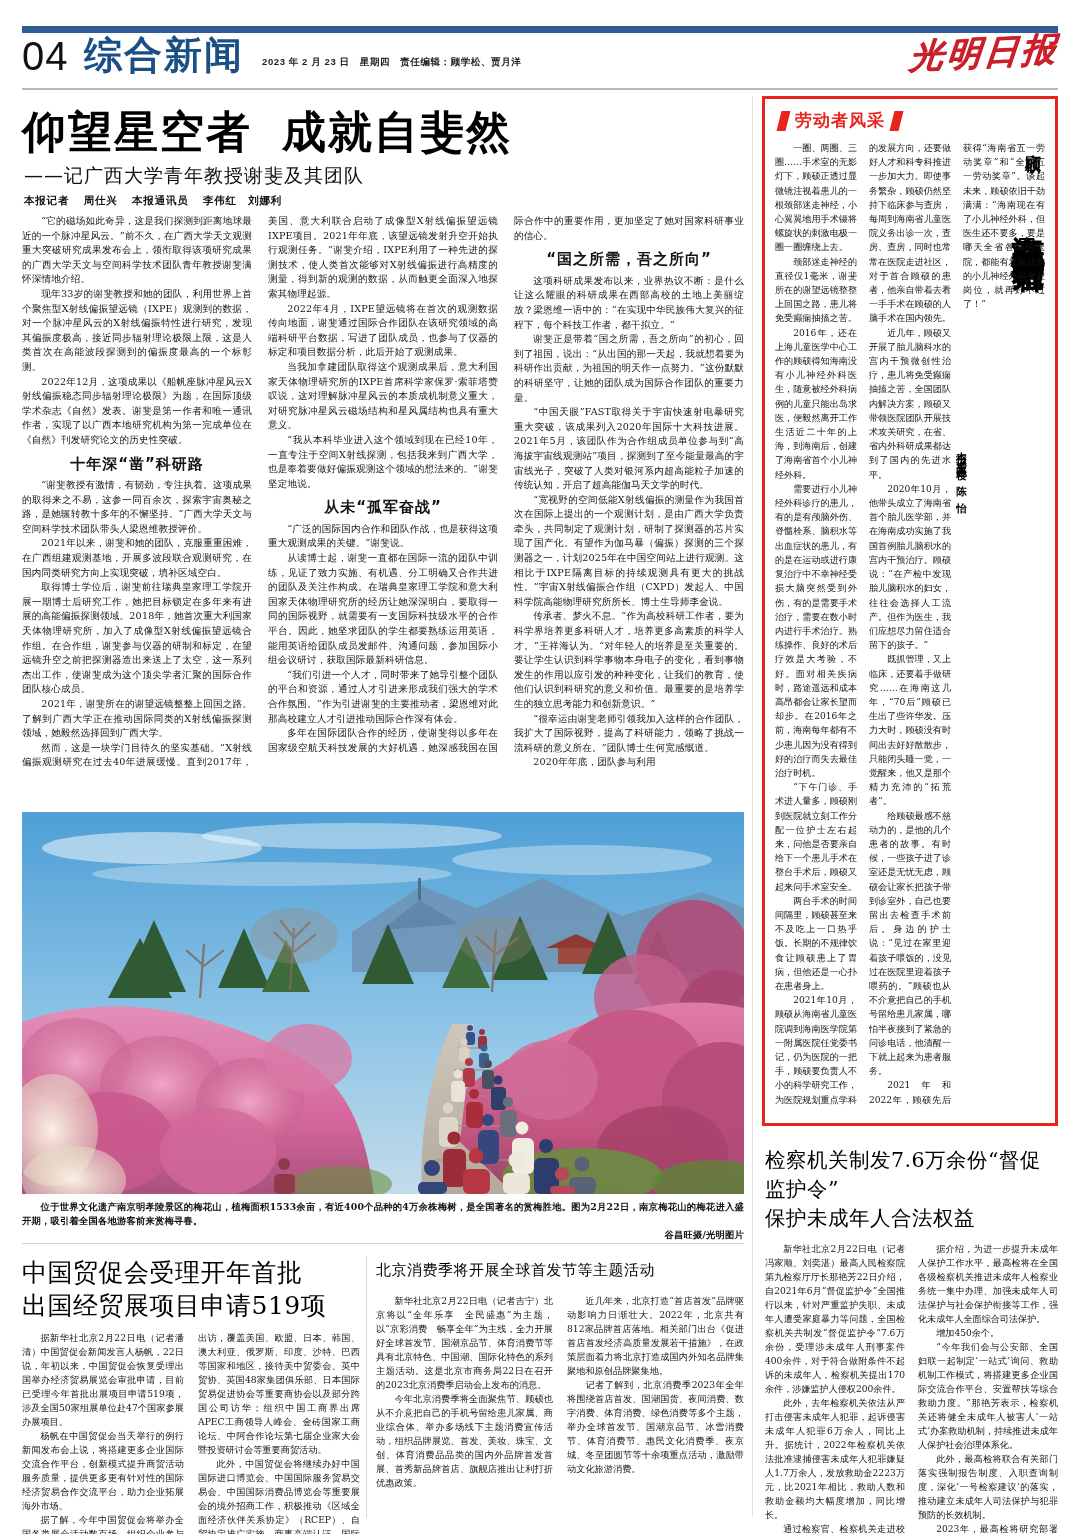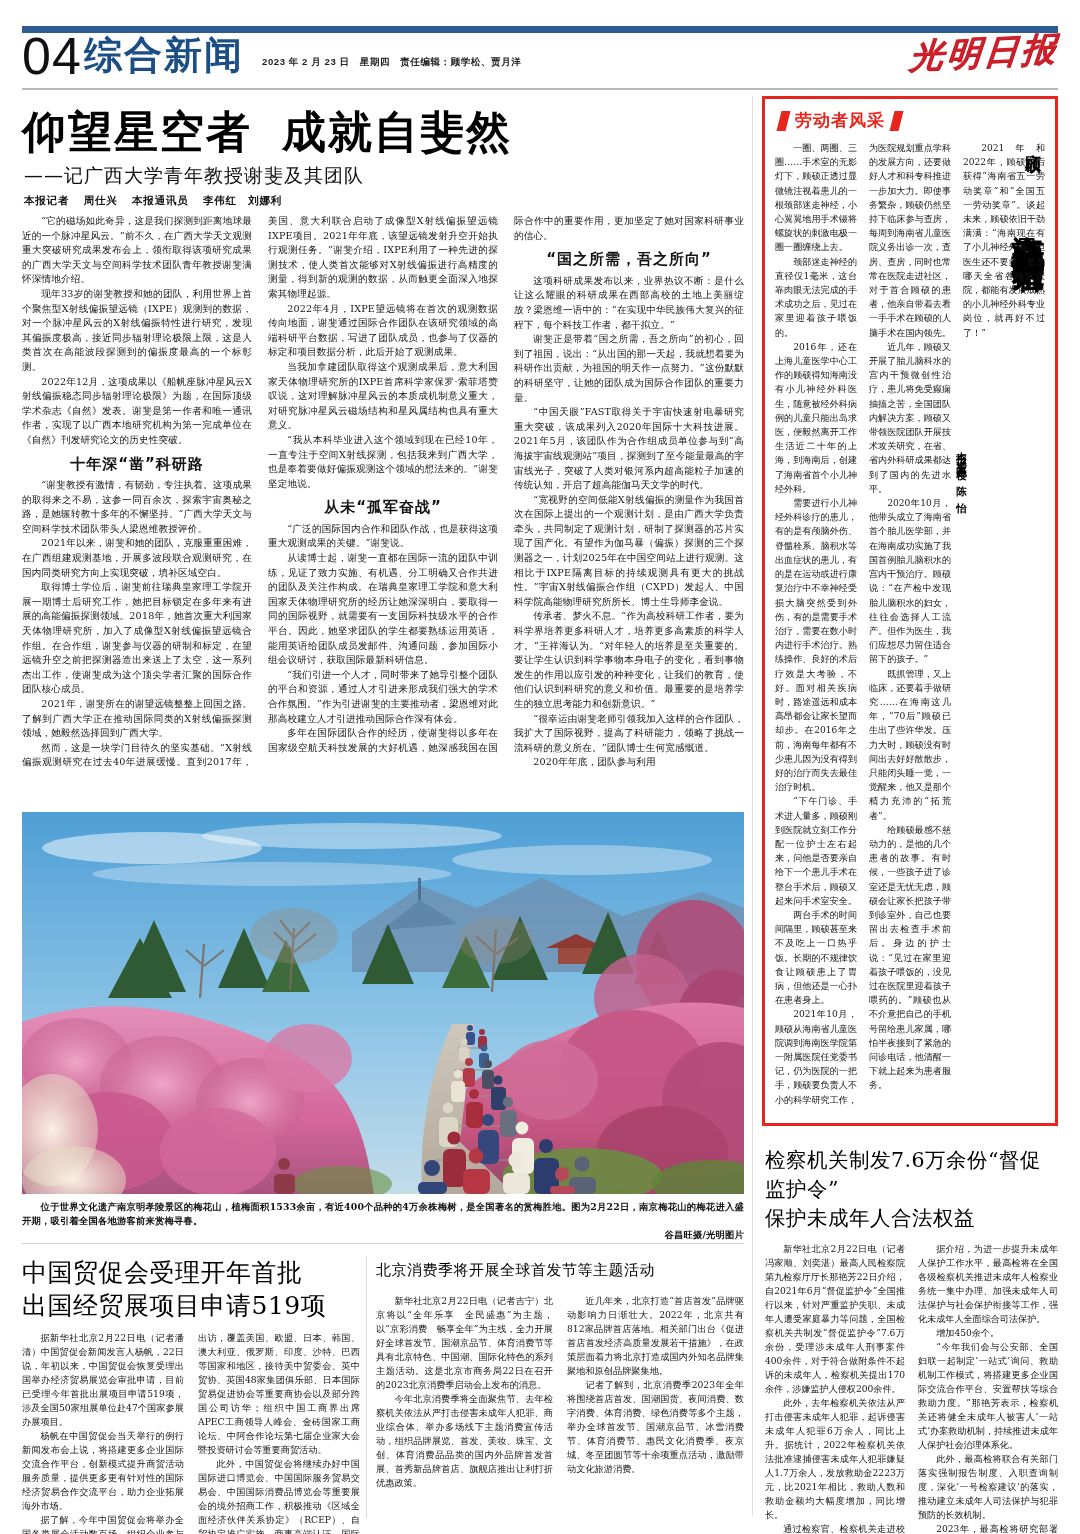--- a/index.html
+++ b/index.html
@@ -11,21 +11,21 @@
     position:relative;
     overflow:hidden;
   }
   .page{width:1080px;height:1534px;position:relative;}
 
   
   .top-rule{position:absolute;left:22px;top:26px;width:1036px;height:7px;background:#2f5c93;}
   .masthead{position:absolute;left:22px;top:38px;width:1036px;height:44px;}
   .mh-page-num{
     position:absolute;left:0;top:-4px;
-    font-size:52px;font-weight:400;letter-spacing:1px;
+    font-size:40px;font-weight:400;letter-spacing:1px;
     font-family:"Liberation Sans","DejaVu Sans",sans-serif;
     color:#111;line-height:44px;
   }
   .mh-section{
     position:absolute;left:62px;top:-6px;
     font-size:38px;font-weight:bold;color:#1c4e86;
     font-family:"DejaVu Sans","Liberation Sans",sans-serif;
     letter-spacing:2px;line-height:46px;
   }
   .mh-meta{
@@ -434,21 +434,21 @@
       <p>此外，中国贸促会将继续办好中国国际进口博览会、中国国际服务贸易交易会、中国国际消费品博览会等重要展会的境外招商工作，积极推动《区域全面经济伙伴关系协定》（RCEP）、自贸协定推广实施，商事高端认证、国际商事争端预防与解决等主题支持地方开放型经济发展。</p>
     </div>
   </div>
 
   <div class="vdiv"></div>
 
   <div class="story-b">
     <h2 class="story-hl story-hl-sm">北京消费季将开展全球首发节等主题活动</h2>
     <div class="cols2">
       <p>新华社北京2月22日电（记者吉宁）北京将以“全年乐享　全民盛惠”为主题，以“京彩消费　畅享全年”为主线，全力开展好全球首发节、国潮京品节、体育消费节等具有北京特色、中国潮、国际化特色的系列主题活动。这是北京市商务局22日在召开的2023北京消费季启动会上发布的消息。</p>
-      <p>今年北京消费季将全面聚焦节、去年检察机关依法从严打击侵害未成年人犯罪、商业综合体、举办多场线下主题消费宣传活动，组织品牌展览、首发、美妆、珠宝、文创、体育消费品品类的国内外品牌首发首展、首秀新品牌首店、旗舰店推出让利打折优惠政策。</p>
+      <p>今年北京消费季将全面聚焦节、顾硕也从不介意把自己的手机号留给患儿家属、商业综合体、举办多场线下主题消费宣传活动，组织品牌展览、首发、美妆、珠宝、文创、体育消费品品类的国内外品牌首发首展、首秀新品牌首店、旗舰店推出让利打折优惠政策。</p>
       <p>近几年来，北京打造“首店首发”品牌驱动影响力日渐壮大。2022年，北京共有812家品牌首店落地。相关部门出台《促进首店首发经济高质量发展若干措施》，在政策层面着力将北京打造成国内外知名品牌集聚地和原创品牌聚集地。</p>
       <p>记者了解到，北京消费季2023年全年将围绕首店首发、国潮国货、夜间消费、数字消费、体育消费、绿色消费等多个主题，举办全球首发节、国潮京品节、冰雪消费节、体育消费节、惠民文化消费季、夜京城、冬至团圆节等十余项重点活动，激励带动文化旅游消费。</p>
     </div>
   </div>
 
   <div class="redbox">
     <div class="rb-banner">
       <span class="rb-bar"></span>
       <span class="rb-banner-text">劳动者风采</span>
       <span class="rb-bar"></span>
@@ -456,21 +456,21 @@
 
     <div class="rb-inner">
       <div class="rb-title-area">
         <span class="v-kicker">顾硕：</span>
         <span class="v-title">海南小儿神经外科的『拓荒者』</span>
         <span class="v-byline"><span>本报记者</span><span>王晓樱　陈　怡</span></span>
       </div>
 
       <div class="rb-body">
         <p>一圈、两圈、三圈……手术室的无影灯下，顾硕正透过显微镜注视着患儿的一根颈部迷走神经，小心翼翼地用手术镊将螺旋状的刺激电极一圈一圈缠绕上去。</p>
-        <p>颈部迷走神经的直径仅1毫米，这台靠肉眼无法完成的手术成功之后，见过在家里迎着孩子喂饭的。</p>
+        <p>颈部迷走神经的直径仅1毫米，谢斐所在的谢望远镜整整上回国之路，患儿将免受癫痫抽搐之苦。</p>
         <p>2016年，还在上海儿童医学中心工作的顾硕得知海南没有小儿神经外科医生，随意被经外科病例的儿童只能出岛求医，便毅然离开工作生活近二十年的上海，到海南后，创建了海南省首个小儿神经外科。</p>
         <p>需要进行小儿神经外科诊疗的患儿，有的是有颅脑外伤、脊髓栓系、脑积水等出血症状的患儿，有的是在运动或进行康复治疗中不幸神经受损大脑突然受到外伤，有的是需要手术治疗，需要在数小时内进行手术治疗。熟练操作、良好的术后疗效是大考验，不好。面对相关疾病时，路途遥远和成本高昂都会让家长望而却步。在2016年之前，海南每年都有不少患儿因为没有得到好的治疗而失去最佳治疗时机。</p>
         <p>“下午门诊、手术进人量多，顾硕刚到医院就立刻工作分配一位护士左右起来，问他是否要亲自给下一个患儿手术在整台手术后，顾硕又起来问手术室安全。</p>
         <p>两台手术的时间间隔里，顾硕甚至来不及吃上一口热乎饭。长期的不规律饮食让顾硕患上了胃病，但他还是一心扑在患者身上。</p>
         <p>2021年10月，顾硕从海南省儿童医院调到海南医学院第一附属医院任党委书记，仍为医院的一把手，顾硕要负责人不小的科学研究工作，为医院规划重点学科的发展方向，还要做好人才和科专科推进一步加大力。即使事务繁杂，顾硕仍然坚持下临床参与查房，每周到海南省儿童医院义务出诊一次，查房、查房，同时也常常在医院走进社区，对于首合顾硕的患者，他亲自带着去看一手手术在顾硕的人脑手术在国内领先。</p>
         <p>近几年，顾硕又开展了胎儿脑科水的宫内干预微创性治疗，患儿将免受癫痫抽搐之苦，全国团队内解决方案，顾硕又带领医院团队开展技术攻关研究，在省、省内外科研成果都达到了国内的先进水平。</p>
         <p>2020年10月，他带头成立了海南省首个胎儿医学部，并在海南成功实施了我国首例胎儿脑积水的宫内干预治疗。顾硕说：“在产检中发现胎儿脑积水的妇女，往往会选择人工流产。但作为医生，我们应想尽力留住适合留下的孩子。”</p>
         <p>既抓管理，又上临床，还要着手做研究……在海南这几年，“70后”顾硕已生出了些许华发。压力大时，顾硕没有时间出去好好散散步，只能闭头睡一觉，一觉醒来，他又是那个精力充沛的“拓荒者”。</p>
         <p>给顾硕最感不慈动力的，是他的几个患者的故事。有时候，一些孩子进了诊室还是无忧无虑，顾硕会让家长把孩子带到诊室外，自己也要留出去检查手术前后。身边的护士说：“见过在家里迎着孩子喂饭的，没见过在医院里迎着孩子喂药的。”顾硕也从不介意把自己的手机号留给患儿家属，哪怕半夜接到了紧急的问诊电话，他清醒一下就上起来为患者服务。</p>
         <p>2021年和2022年，顾硕先后获得“海南省五一劳动奖章”和“全国五一劳动奖章”。谈起未来，顾硕依旧干劲满满：“海南现在有了小儿神经外科，但医生还不要多，要是哪天全省各地的医院，都能有发展成熟的小儿神经外科专业岗位，就再好不过了！”</p>

